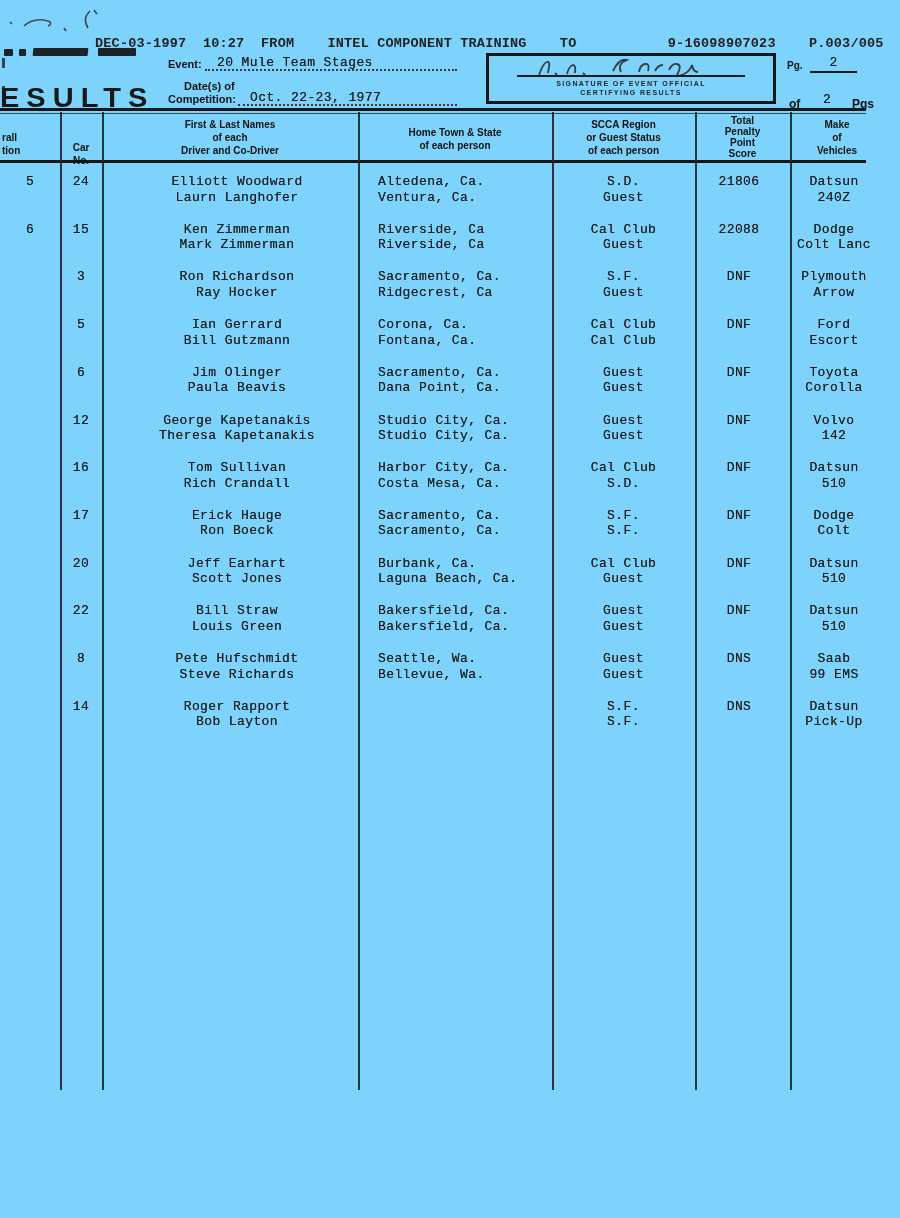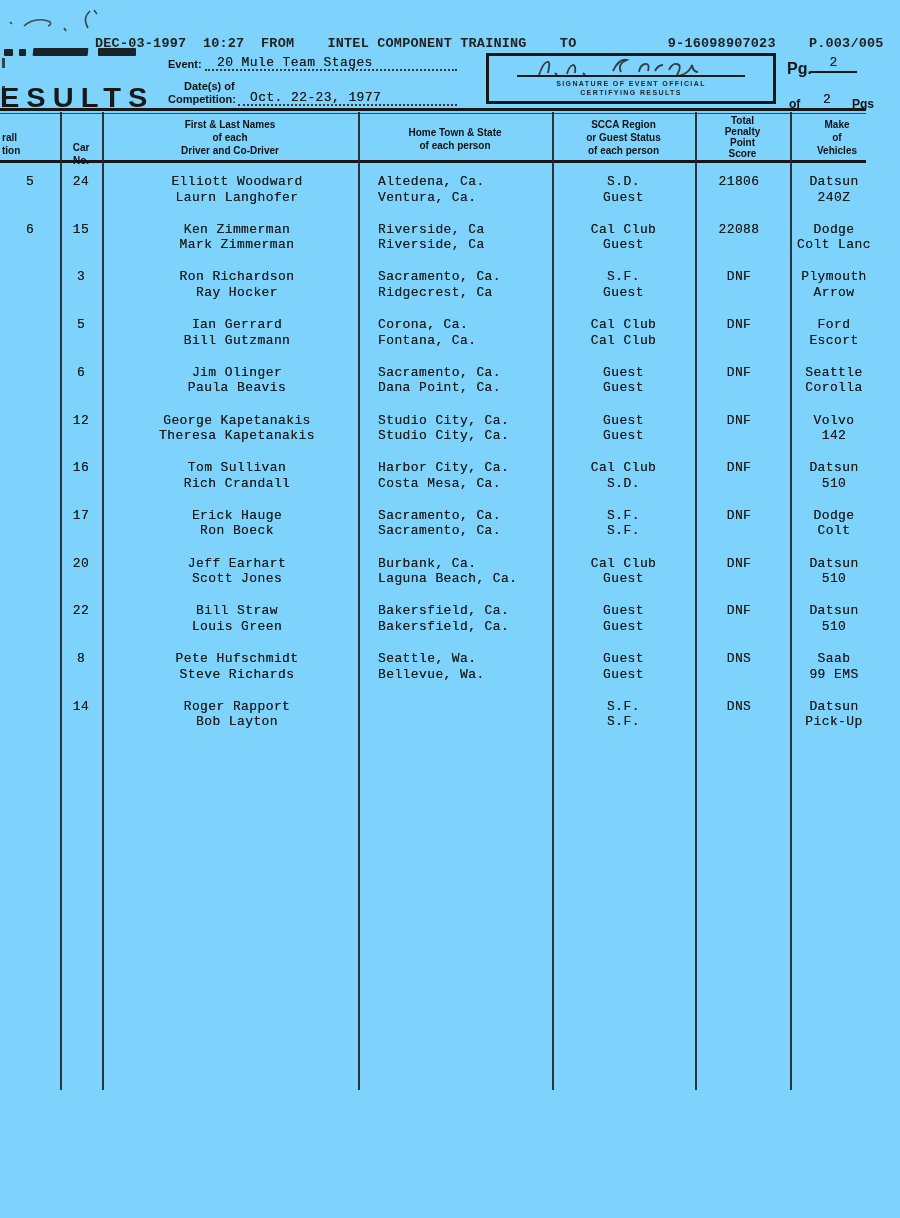--- a/index.html
+++ b/index.html
@@ -94,21 +94,21 @@
     <svg class="sig-svg" width="220" height="22">
       <path d="M18,18 q4,-12 8,-13 q3,-1 2,5 l-1,6 M34,16 l2,2 M46,17 q2,-8 6,-9 q3,0 2,8 M62,16 l2,2
                M92,14 q6,-13 14,-11 q-10,4 -6,12 M118,15 q1,-7 6,-8 q5,-1 3,7 M134,14 q3,-6 8,-6 M148,13 q3,-7 8,-6
                q5,1 1,9 q-3,5 6,1 q6,-3 8,-9 q1,7 6,7" stroke="#2b2b2b" stroke-width="1.8" fill="none" opacity=".9"></path>
     </svg>
     <div class="sig-line"></div>
     <div class="sig-cap">SIGNATURE OF EVENT OFFICIAL</div>
     <div class="sig-cap" style="margin-top:0;">CERTIFYING RESULTS</div>
   </div>
 
-  <div class="lbl" style="left:787px;top:60px;font-size:16px;">Pg.</div>
+  <div class="lbl" style="left:787px;top:60px;font-size:10px;">Pg.</div>
   <div class="pg-underline" style="left:810px;top:52px;width:47px;height:19px;">
     <span class="typed">2</span>
   </div>
   <div class="lbl" style="left:789px;top:97px;font-size:12px;">of</div>
   <div class="pg-underline" style="left:808px;top:89px;width:38px;height:19px;">
     <span class="typed">2</span>
   </div>
   <div class="lbl" style="left:852px;top:97px;font-size:12px;">Pgs</div>
 
   <div class="hl" style="left:0;top:108px;width:866px;height:3px;"></div>
@@ -269,21 +269,21 @@
           <span>Dana Point, Ca.</span>
         </div>
       <div class="cell c-region typed">
           <span>Guest</span>
           <span>Guest</span>
         </div>
       <div class="cell c-score typed">
           <span>DNF</span>
         </div>
       <div class="cell c-make typed">
-          <span>Seattle</span>
+          <span>Toyota</span>
           <span>Corolla</span>
         </div>
     </div>
       <div class="trow" style="top: 412.5px;">
       <div class="cell c-pos typed">
           <span></span>
         </div>
       <div class="cell c-car typed">
           <span>12</span>
         </div>

